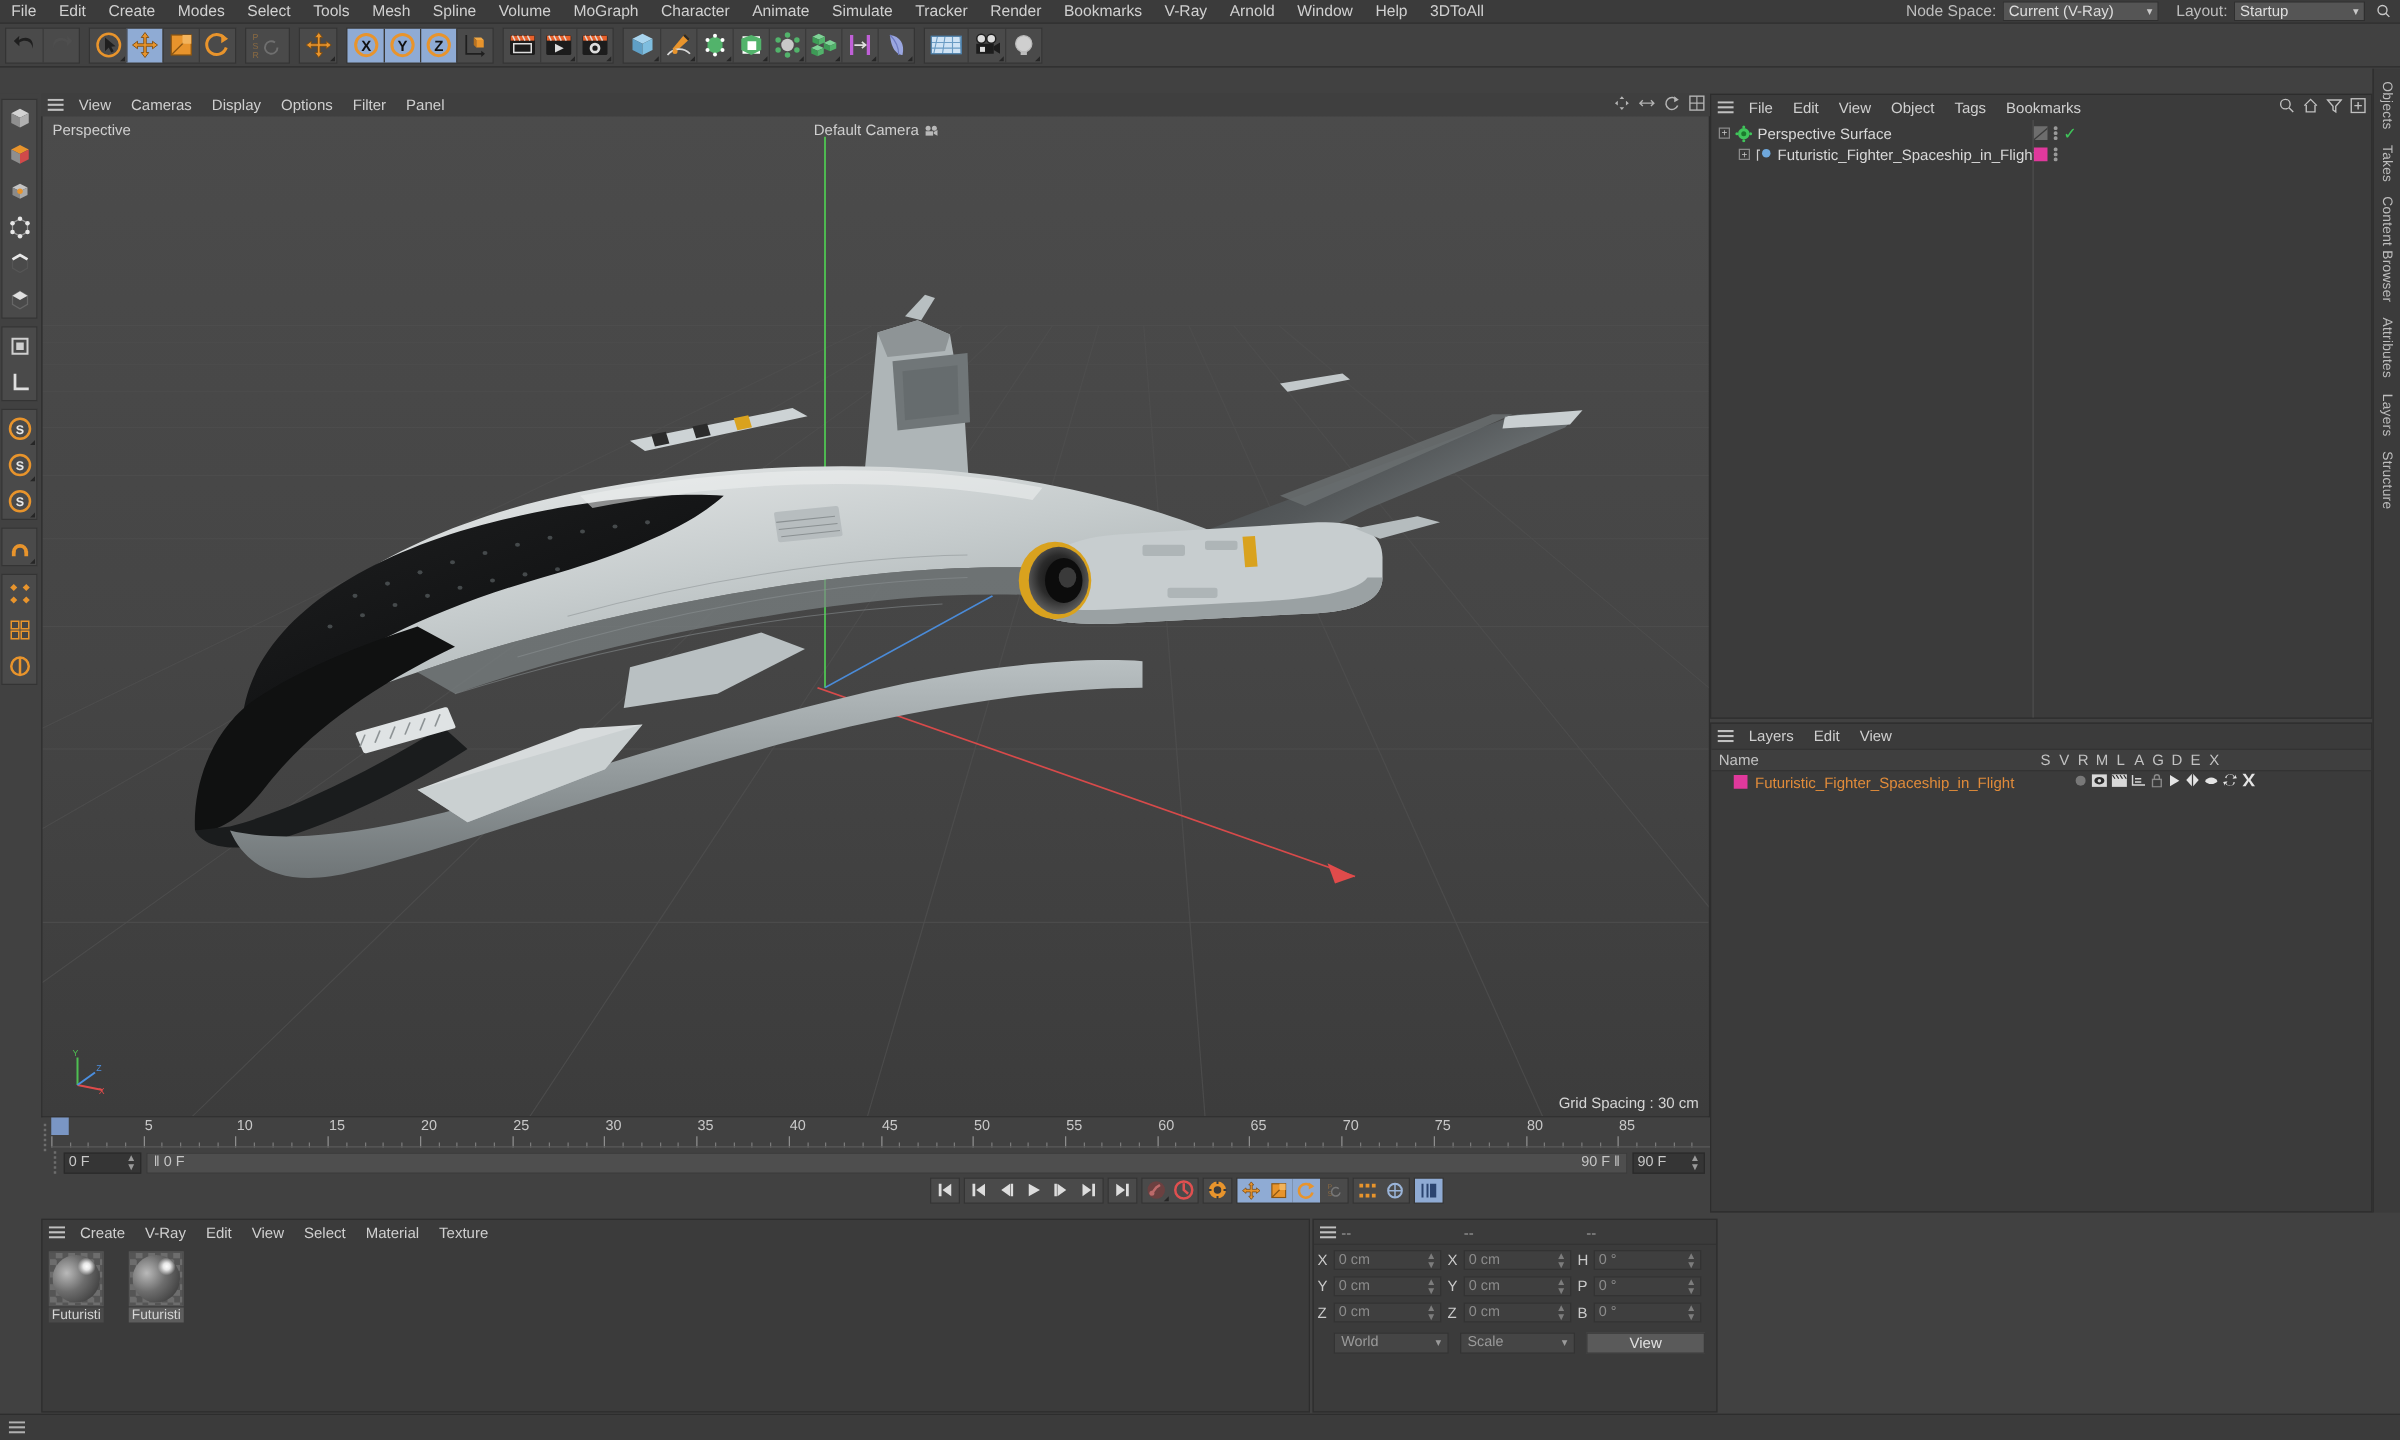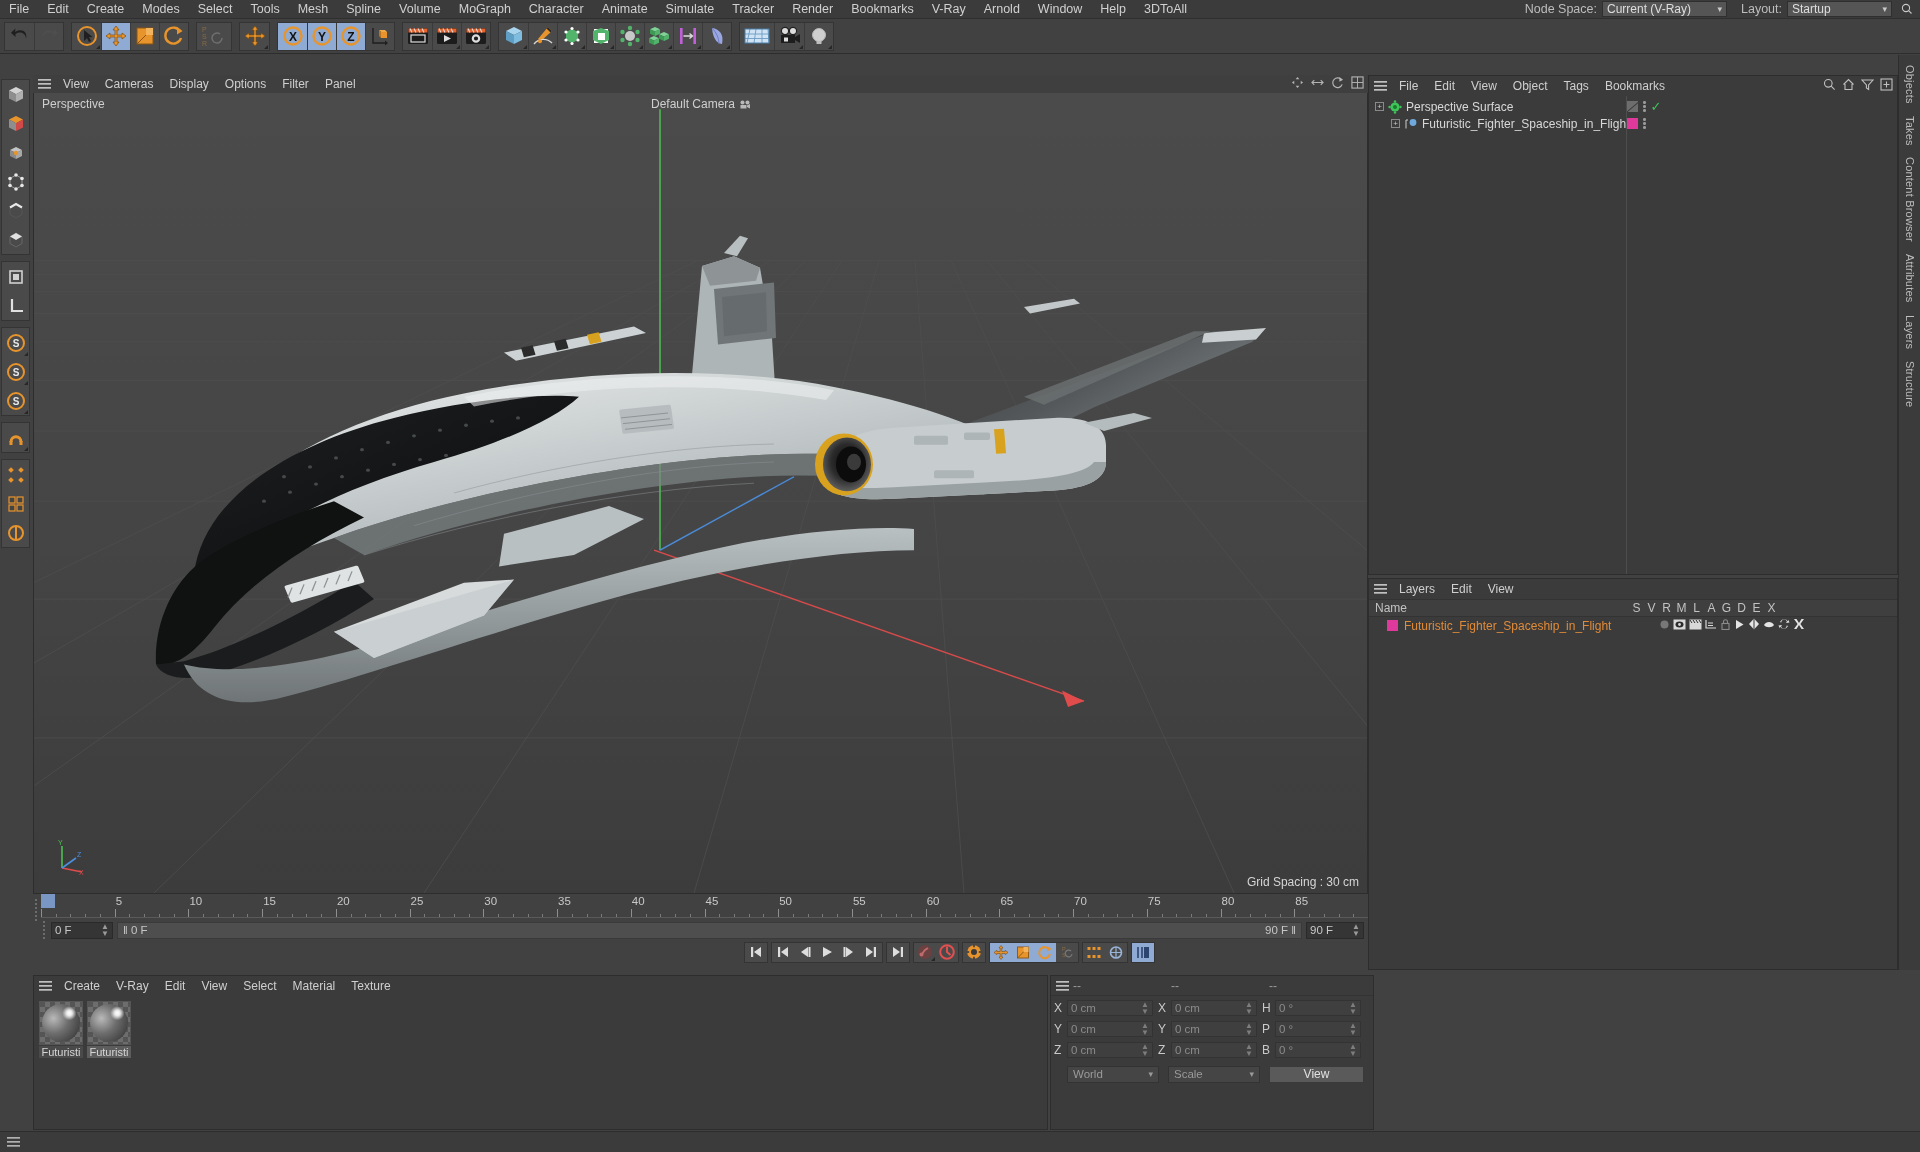--- a/index.html
+++ b/index.html
@@ -110,21 +110,21 @@
   .pbtn.sel { background:#8fabd4; }
   .pbtn .corner { position:absolute; right:1px; bottom:1px; width:0;height:0;
     border-left:4px solid transparent; border-bottom:4px solid #262626;}
 
   
   .matmgr { position:absolute; left:33px; bottom:22px; width:1015px; top:975px;
      background:#3b3b3b; border:1px solid #2d2d2d;}
   .mhdr { height:20px; display:flex; align-items:center; font-size:12px; color:#cfcfcf;}
   .mhdr .ham { width:22px; display:flex;align-items:center;justify-content:center;}
   .mhdr .mm { padding:0 8px;}
-  .matlist { display:flex; gap:4px; padding:5px 0 0 5px; }
+  .matlist { display:flex; gap:20px; padding:5px 0 0 5px; }
   .matitem { width:44px; }
   .matthumb { width:44px;height:44px; border:1px solid #555; position:relative; overflow:hidden;
     background:
       repeating-conic-gradient(#6d6d6d 0% 25%, #555 0% 50%) 0 0/10px 10px;}
   .matball { position:absolute; inset:2px; border-radius:50%;
     background:
       radial-gradient(circle at 72% 24%, #ffffff 0%, #e8e8e8 7%, rgba(255,255,255,0) 18%),
       radial-gradient(circle at 30% 38%, #b9b9b9 0%, #6e6e6e 42%, #2a2a2a 100%);
   }
   .matname { font-size:11px; color:#d5d5d5; text-align:center; margin-top:1px;

